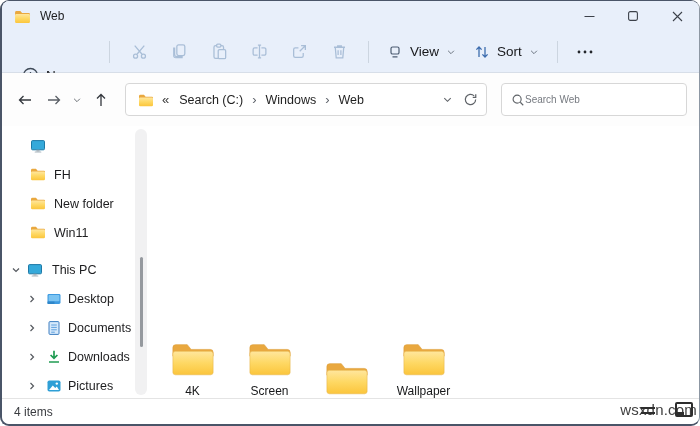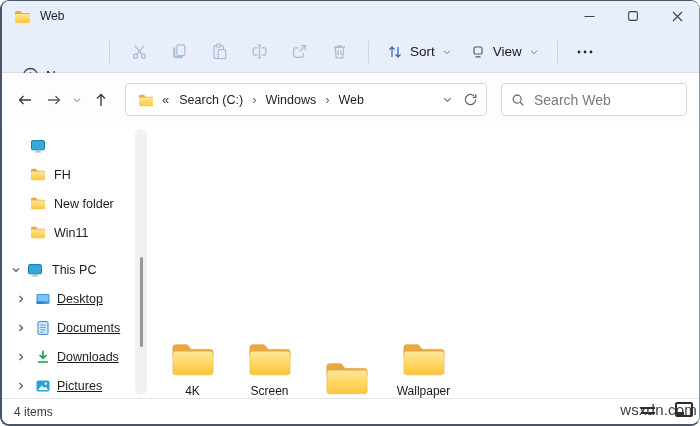--- a/index.html
+++ b/index.html
@@ -53,34 +53,34 @@
                 display:flex; align-items:center; padding:0 8px; min-width:0; }
   .addressbar .ticon { width:16px; height:14px; margin:0 8px 0 4px; flex:0 0 auto; }
   .crumb-collapsed { font-size:13px; color:#3a3a3a; margin-right:8px; }
   .crumb { font-size:12.5px; color:#1f1f1f; padding:3px 2px; white-space:nowrap; }
   .crumb-sep { font-size:13px; color:#5c6169; margin:0 7px; }
   .addr-right { margin-left:auto; display:flex; align-items:center; gap:10px; color:#5f6368; }
   .searchbox { width:186px; height:33px; margin-left:14px; background:#fff;
                border:1px solid #d7d7d7; border-radius:4px;
                display:flex; align-items:center; padding:0 9px; }
   .searchbox input { border:none; outline:none; background:transparent; width:100%;
-                     font-size:14px; color:#1f1f1f; font-family:"Liberation Sans",sans-serif; margin-left:9px; }
+                     font-size:10px; color:#1f1f1f; font-family:"Liberation Sans",sans-serif; }
   .searchbox input::placeholder { color:#767a80; }
   .search-glyph { color:#5f6368; display:flex; }
 
   
   .main { flex:1; display:flex; background:#fff; position:relative; min-height:0; }
 
   .sidebar { width:150px; flex:0 0 150px; position:relative; padding-top:5px; }
   .sb-row { height:29px; display:flex; align-items:center; padding-left:28px; gap:8px;
             font-size:12.5px; color:#1d1d1f; }
   .sb-row .icon16 { flex:0 0 16px; width:16px; height:16px; }
   .sb-root { padding-left:8px; gap:5px; margin-top:8px; }
   .sb-root .lbl { margin-left:4px; }
-  .sb-child { padding-left:13px; gap:6px;text-decoration:underline; }
+  .sb-child { padding-left:24px; gap:6px; }
   .sb-child .icon16 { margin-left:2px; }
   .tree-chev { width:12px; height:12px; color:#55595f; display:flex; flex:0 0 12px; }
   .sb-scroll { position:absolute; top:3px; right:5px; width:12px; bottom:3px; background:#f1f1f2; border-radius:6px; }
   .sb-thumb { position:absolute; top:128px; left:5px; width:2.5px; height:90px; background:#95999e; border-radius:2px; }
 
   .content { flex:1; padding:12px 0 0 2px; display:flex; align-items:flex-end; }
   .tile { width:77px; display:flex; flex-direction:column; align-items:center; }
   .tile .ficon { width:46px; height:40px; }
   .tile .tlabel { margin-top:5px; font-size:12px; color:#17181a; text-align:center;
                   max-width:60px; line-height:1.18; word-break:break-all; }
@@ -204,37 +204,37 @@
       <span>
           <svg width="17" height="17" viewBox="0 0 16 16" fill="none" stroke="currentColor" stroke-width="1.2">
             <path d="M2.8 4h10.4M6.3 4V2.6h3.4V4M4 4l.9 10h6.2L12 4M6.7 6.8v4.6M9.3 6.8v4.6"></path>
           </svg>
         </span>
     </div>
 
     <div class="tb-div"></div>
 
     <div class="tb-menu">
+      <svg width="16" height="16" viewBox="0 0 16 16" fill="none" stroke="#4b5b70" stroke-width="1.2">
+          <rect x="4" y="3" width="8" height="7" rx="1.6"></rect>
+          <path d="M5.5 12.8h5"></path>
+        </svg>
+      <span>View</span>
+      <span class="chev">
+          <svg width="10" height="10" viewBox="0 0 12 12">
+            <path d="M2.5 4.5l3.5 3.5 3.5-3.5" fill="none" stroke="currentColor" stroke-width="1.2"></path>
+          </svg>
+        </span>
+    </div>
+    <div class="tb-menu">
       <svg width="16" height="16" viewBox="0 0 16 16" fill="none">
           <path d="M5 13V3M2.4 5.6 5 3l2.6 2.6" stroke="#3c6cae" stroke-width="1.3"></path>
           <path d="M11 3v10M8.4 10.4 11 13l2.6-2.6" stroke="#3c6cae" stroke-width="1.3"></path>
         </svg>
       <span>Sort</span>
-      <span class="chev">
-          <svg width="10" height="10" viewBox="0 0 12 12">
-            <path d="M2.5 4.5l3.5 3.5 3.5-3.5" fill="none" stroke="currentColor" stroke-width="1.2"></path>
-          </svg>
-        </span>
-    </div>
-    <div class="tb-menu">
-      <svg width="16" height="16" viewBox="0 0 16 16" fill="none" stroke="#4b5b70" stroke-width="1.2">
-          <rect x="4" y="3" width="8" height="7" rx="1.6"></rect>
-          <path d="M5.5 12.8h5"></path>
-        </svg>
-      <span>View</span>
       <span class="chev">
           <svg width="10" height="10" viewBox="0 0 12 12">
             <path d="M2.5 4.5l3.5 3.5 3.5-3.5" fill="none" stroke="currentColor" stroke-width="1.2"></path>
           </svg>
         </span>
     </div>
     <div class="tb-div"></div>
     <div class="dots">
       <svg width="16" height="4" viewBox="0 0 16 4">
           <circle cx="2" cy="2" r="1.4" fill="currentColor"></circle>

